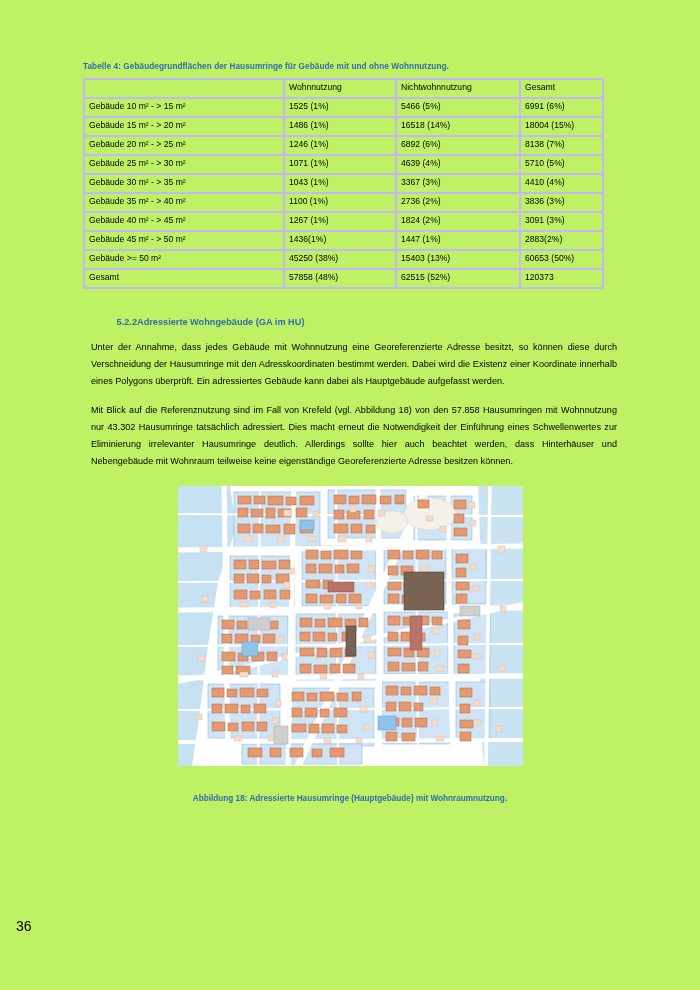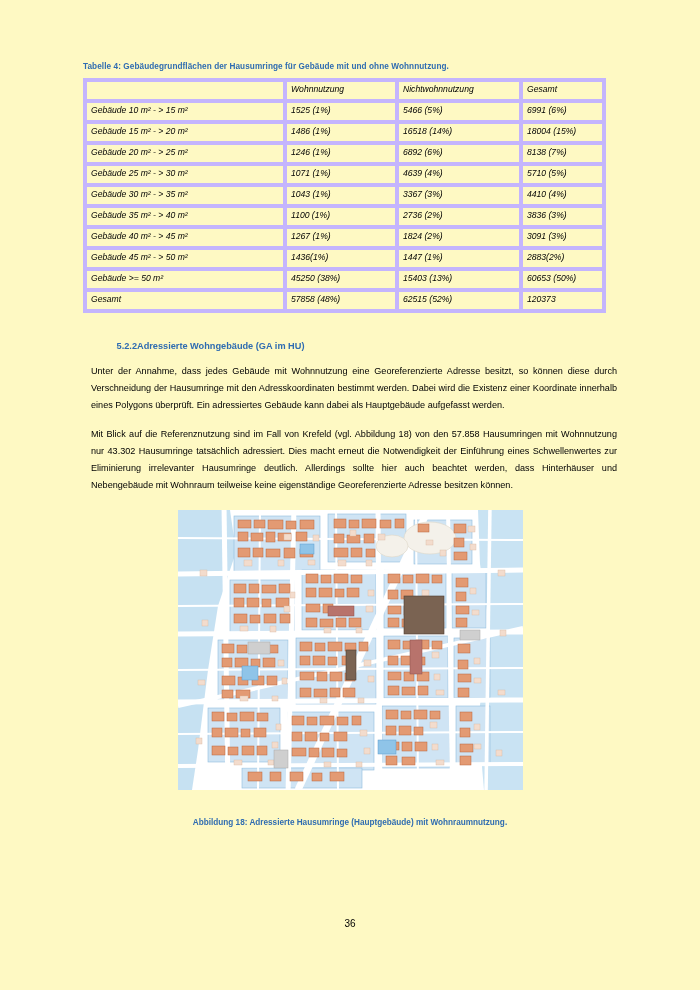--- a/index.html
+++ b/index.html
@@ -13,21 +13,21 @@
     font-family: "Liberation Sans", sans-serif;
     color: #000000;
     position: relative;
     overflow: hidden;
   }
   .page {
     position: absolute;
     left: 0; top: 0;
     width: 700px;
     height: 990px;
-    background: #fef9c3;
+    background: #bef264;
   }
   .content {
     position: absolute;
     left: 83px;
     top: 62px;
     width: 534px;
   }
 
   
   .table-caption {
@@ -39,28 +39,27 @@
   }
 
   
   table.data {
     border-collapse: collapse;
     width: 519px;
     table-layout: fixed;
     font-size: 8.6px;
   }
   table.data td, table.data th {
-    border: 4px solid #c4b5fd;
+    border: 2px solid #c4b5fd;
     padding: 2px 4px 3px 4px;
     text-align: left;
     font-weight: normal;
     vertical-align: middle;
     height: 12px;
     line-height: 1.1;
-    font-style: italic;
   }
   table.data th {
     font-weight: normal;
   }
   .col0 { width: 200px; }
   .col1 { width: 112px; }
   .col2 { width: 124px; }
   .col3 { width: 83px; }
 
   
@@ -101,25 +100,25 @@
     color: #2f6cb1;
     font-size: 8.2px;
     font-weight: bold;
     text-align: center;
     margin-top: 28px;
   }
 
   
   .page-number {
     position: absolute;
-    left: 0;
+    left: 16px;
     right: 0;
     top: 918px;
-    text-align: center;
-    font-size: 10px;
+    text-align: left;
+    font-size: 14px;
     color: #000;
   }
 </style>
 </head>
 <body>
 
 <div class="page">
   <div class="content">
 
     <div class="table-caption">Tabelle 4: Gebäudegrundflächen der Hausumringe für Gebäude mit und ohne Wohnnutzung.</div>

